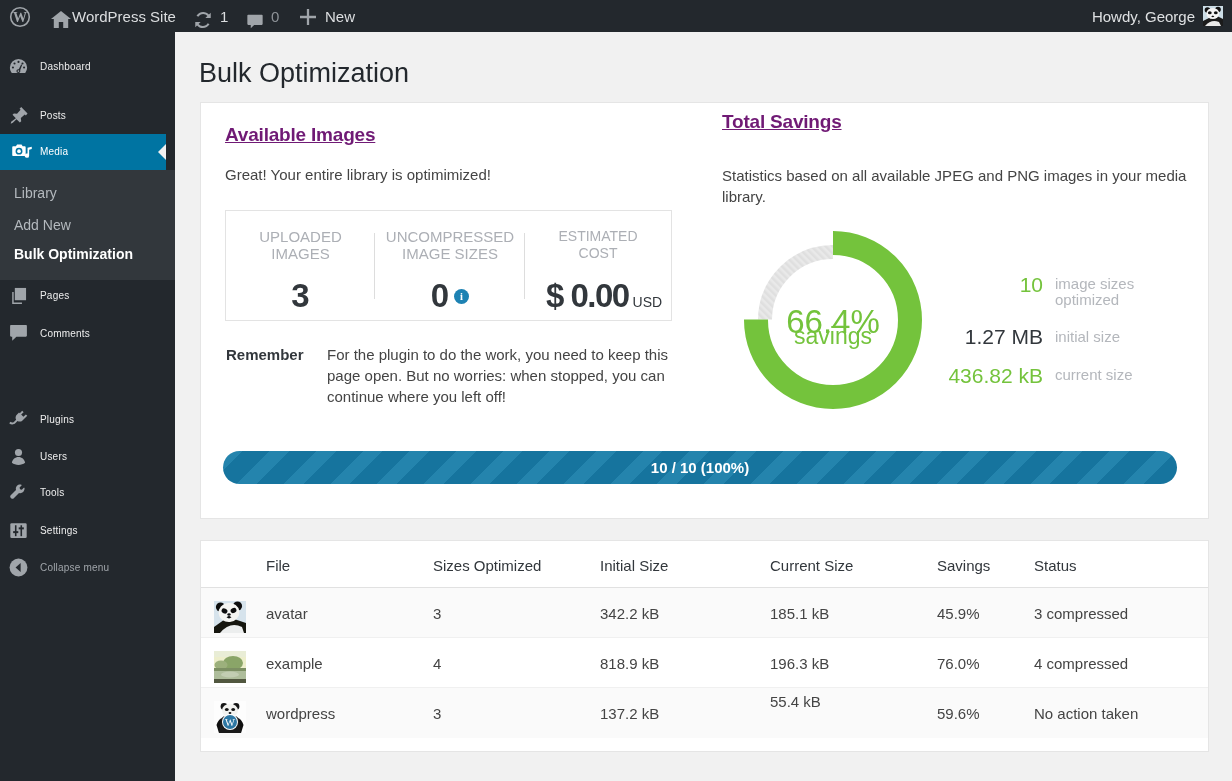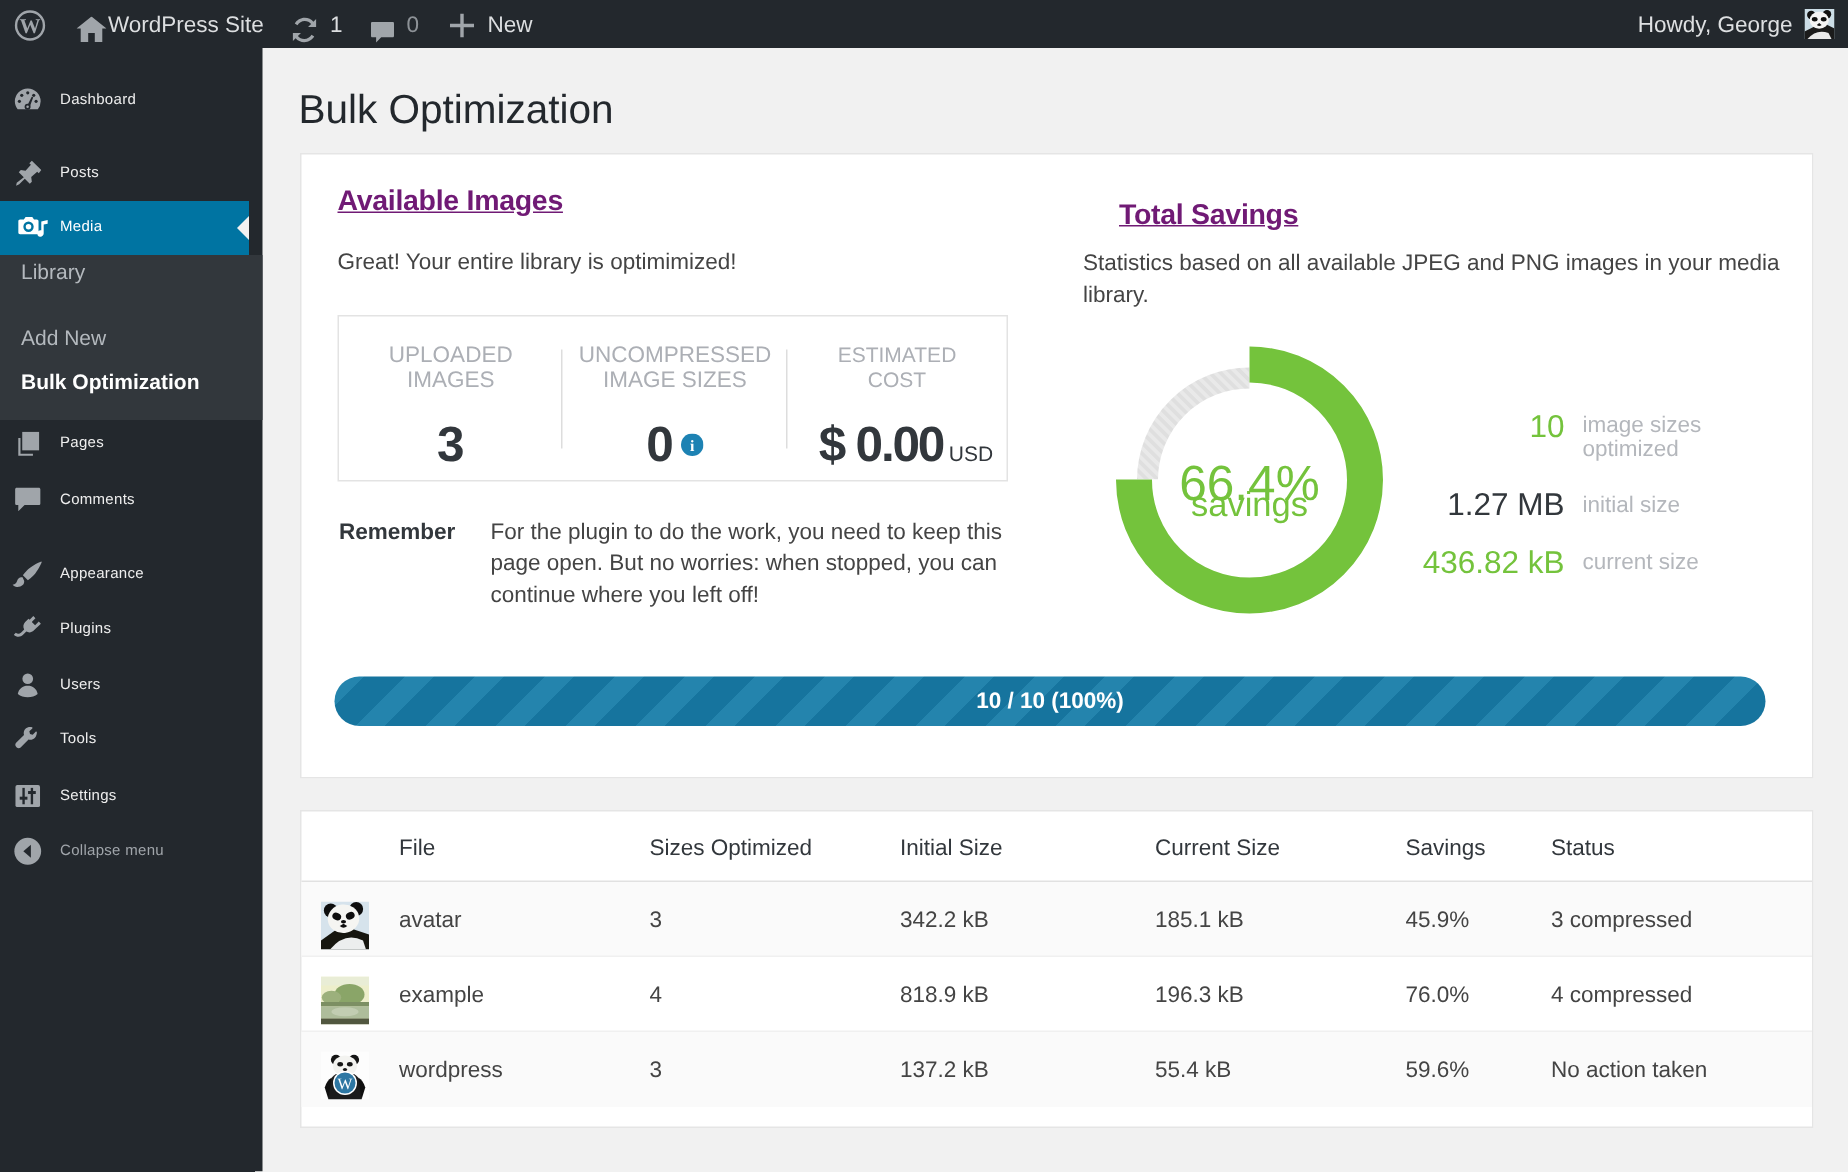--- a/index.html
+++ b/index.html
@@ -101,21 +101,21 @@
   <div class="mitem" id="media-item" style="top:102px; background:#0074a2; color:#fff;">
     <svg class="ic" style="left:10px; top:6px; width:24px; height:23px;" viewBox="0 0 20 20">
       <path fill="#fff" fill-rule="evenodd" d="M2.5 5.5h2.2l1-1.5h3.9l1 1.5h1.6c.6 0 1 .45 1 1v6.5c0 .55-.4 1-1 1H2.5c-.6 0-1-.45-1-1V6.5c0-.55.4-1 1-1zm4.9 7.2a3 3 0 1 0 0-6 3 3 0 0 0 0 6z"></path>
       <circle cx="7.4" cy="9.7" r="1.6" fill="#fff"></circle>
       <path fill="#fff" d="M14.8 6.7l3.7-.9v2.1l-2.3.55v5.15a1.9 1.9 0 1 1-1.4-1.84z"></path>
     </svg>
     <div class="tx">Media</div>
     <div class="abs" style="right:0; top:10px; width:0; height:0; border-top:8px solid transparent; border-bottom:8px solid transparent; border-right:8px solid #f1f1f1;"></div>
   </div>
 
-  <div class="sub" style="top:134px;">
+  <div class="sub" style="top:146px;">
       <div class="tx">Library</div>
     </div>
   <div class="sub" style="top:178px;">
       <div class="tx">Add New</div>
     </div>
   <div class="sub" style="top:207px; color:#fff; font-weight:700;">
       <div class="tx">Bulk Optimization</div>
     </div>
 
   <div class="mitem" style="top:246px;">
@@ -126,26 +126,20 @@
     <div class="tx">Pages</div>
   </div>
 
   <div class="mitem" style="top:284px;">
     <svg class="ic" viewBox="0 0 20 20">
         <path fill="#a0a5aa" d="M3 2h14c.6 0 1 .4 1 1v9c0 .6-.4 1-1 1H8l-4 4v-4H3c-.6 0-1-.4-1-1V3c0-.6.4-1 1-1z"></path>
       </svg>
     <div class="tx">Comments</div>
   </div>
 
-  <div class="mitem" style="top:333px;">
-    <svg class="ic" viewBox="0 0 20 20">
-        <path fill="#a0a5aa" d="M18.6 2.2c-2.7 1-6.9 3.5-9 5.6-.9.9-2 2.2-2.7 3.2l3.2 3.2c1-.7 2.3-1.8 3.2-2.7 2.1-2.1 4.6-6.3 5.6-9zM6.7 12.2c-.9-.1-2 .2-2.7.9-.8.8-.7 2.1-1.6 3-.4.4-1.3.8-2 .9.5.7 1.7 1.3 2.7 1.4 1.3.1 2.8-.3 3.7-1.2.8-.8 1.1-1.9.9-2.8z"></path>
-      </svg>
-    <div class="tx">Appearance</div>
-  </div>
 
   <div class="mitem" style="top:370px;">
     <svg class="ic" viewBox="0 0 20 20">
         <path fill="#a0a5aa" transform="rotate(45 10 10)" d="M13.4 4.9V1.6h-1.9v3.3H8.5V1.6h-1.9v3.3h-1v3c0 1.8 1.2 3.3 2.9 3.8v2.7c0 1.6-.9 2.5-2.3 2.5v1.8c2.5 0 4.2-1.7 4.2-4.3v-2.7c1.7-.5 2.9-2 2.9-3.8v-3z"></path>
       </svg>
     <div class="tx">Plugins</div>
   </div>
 
   <div class="mitem" style="top:407px;">
     <svg class="ic" viewBox="0 0 20 20">
@@ -204,21 +198,21 @@
     <div class="abs" style="left:305px; top:68px; width:146px; text-align:center; font-size:33px; line-height:34px; font-weight:700; color:#32373c; letter-spacing:-1.5px;">$&nbsp;0.00<span style="font-size:14px; font-weight:400; letter-spacing:0;">&nbsp;USD</span></div>
   </div>
 
   <div class="abs" style="left:25px; top:242px; font-size:15px; font-weight:700; color:#32373c; line-height:20px;">Remember</div>
   <div class="body-tx" style="left:126px; top:241px; width:355px; line-height:21px;">For the plugin to do the work, you need to keep this page open. But no worries: when stopped, you can continue where you left off!</div>
 
   <div class="abs" style="left:22px; top:348px; width:954px; height:33px; border-radius:17px; overflow:hidden; background:repeating-linear-gradient(135deg, #2484ad 0px, #2484ad 14px, #16749e 14px, #16749e 33px); text-align:center;">
     <div style="line-height:33px; font-size:15px; font-weight:700; color:#fff;">10 / 10 (100%)</div>
   </div>
 
-  <div class="h2" style="left:521px; top:30px;margin-left:24px;">Total Savings</div>
+  <div class="h2" style="left:521px; top:8px;">Total Savings</div>
   <div class="body-tx" style="left:521px; top:62px; width:470px; line-height:21px;">Statistics based on all available JPEG and PNG images in your media library.</div>
 
   <svg class="abs" style="left:537px; top:122px;" width="190" height="190" viewBox="0 0 190 190">
     <defs>
       <pattern id="hatch" width="5" height="5" patternTransform="rotate(45)" patternUnits="userSpaceOnUse">
         <rect width="5" height="5" fill="#e9e9e9"></rect>
         <rect width="2.5" height="5" fill="#dfdfdf"></rect>
       </pattern>
     </defs>
     <circle cx="95" cy="95" r="68" fill="none" stroke="url(#hatch)" stroke-width="14" stroke-dasharray="106.81 320.45" stroke-dashoffset="-320.44" transform="rotate(-90 95 95)"></circle>
@@ -298,16 +292,16 @@
   <div class="abs cell" style="left:65px; top:114px;">example</div>
   <div class="abs cell" style="left:232px; top:114px;">4</div>
   <div class="abs cell" style="left:399px; top:114px;">818.9 kB</div>
   <div class="abs cell" style="left:569px; top:114px;">196.3 kB</div>
   <div class="abs cell" style="left:736px; top:114px;">76.0%</div>
   <div class="abs cell" style="left:833px; top:114px;">4 compressed</div>
 
   <div class="abs cell" style="left:65px; top:164px;">wordpress</div>
   <div class="abs cell" style="left:232px; top:164px;">3</div>
   <div class="abs cell" style="left:399px; top:164px;">137.2 kB</div>
-  <div class="abs cell" style="left:569px; top:164px;text-align:center;">55.4 kB</div>
+  <div class="abs cell" style="left:569px; top:152px;text-align:center;">55.4 kB</div>
   <div class="abs cell" style="left:736px; top:164px;">59.6%</div>
   <div class="abs cell" style="left:833px; top:164px;">No action taken</div>
 </div>
 
 </body></html>

